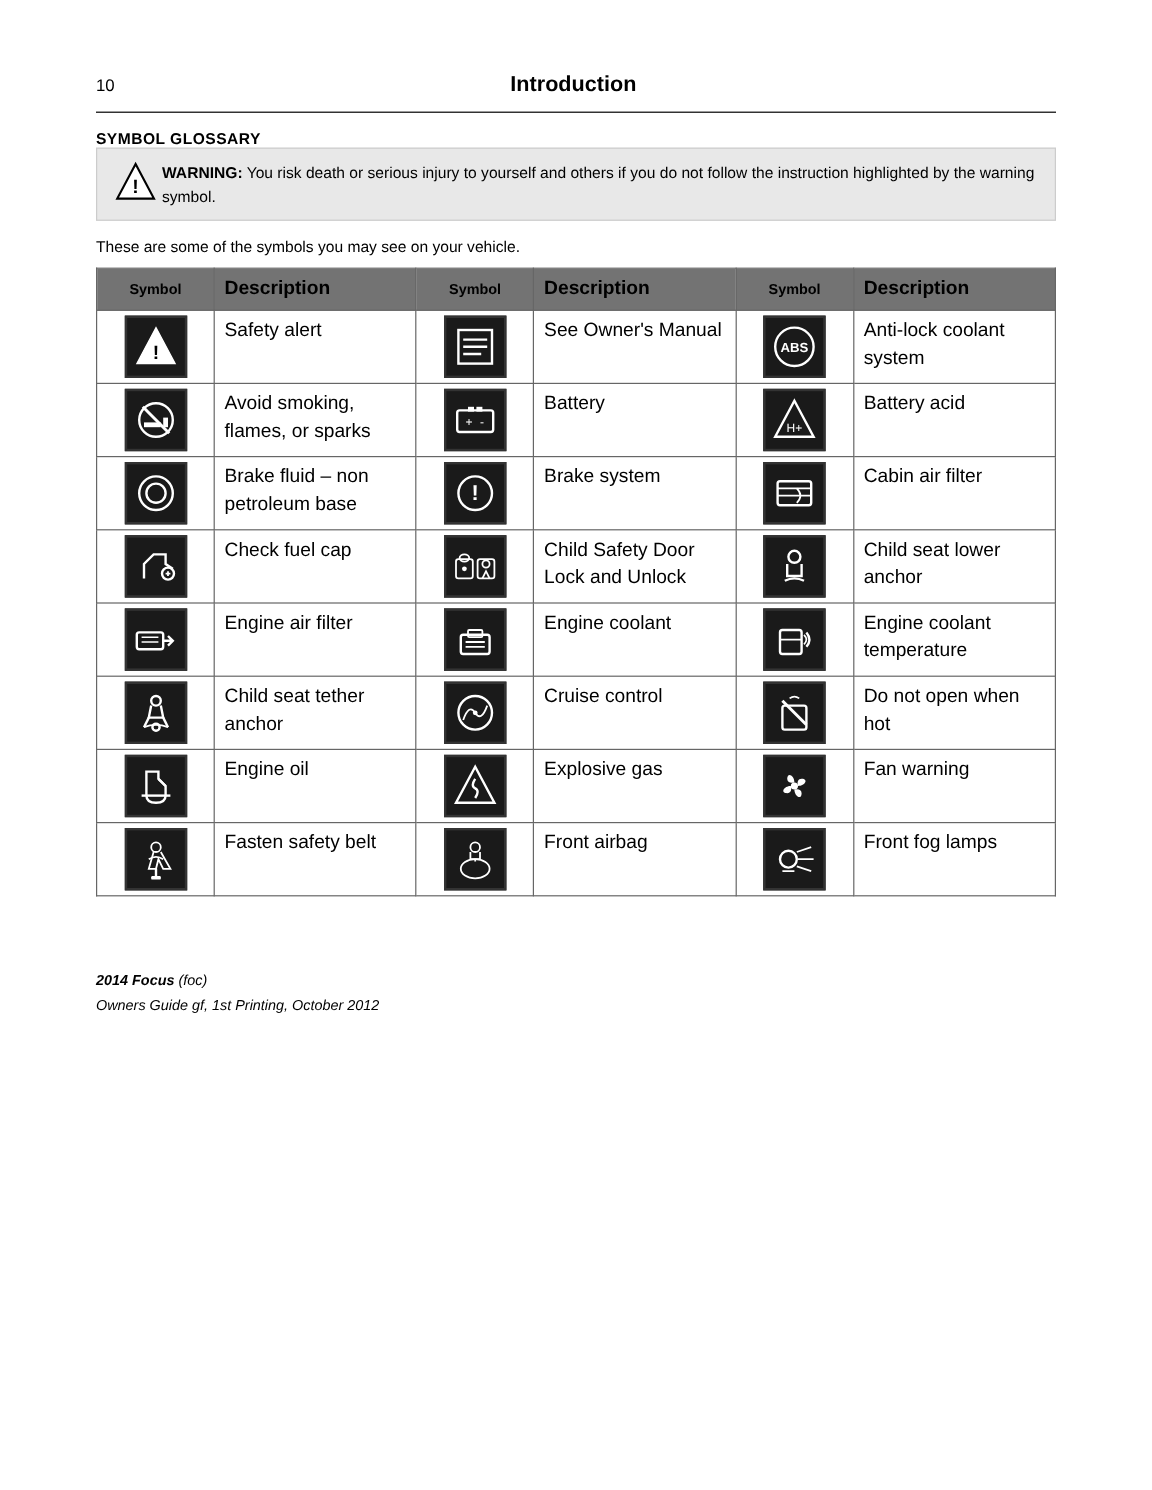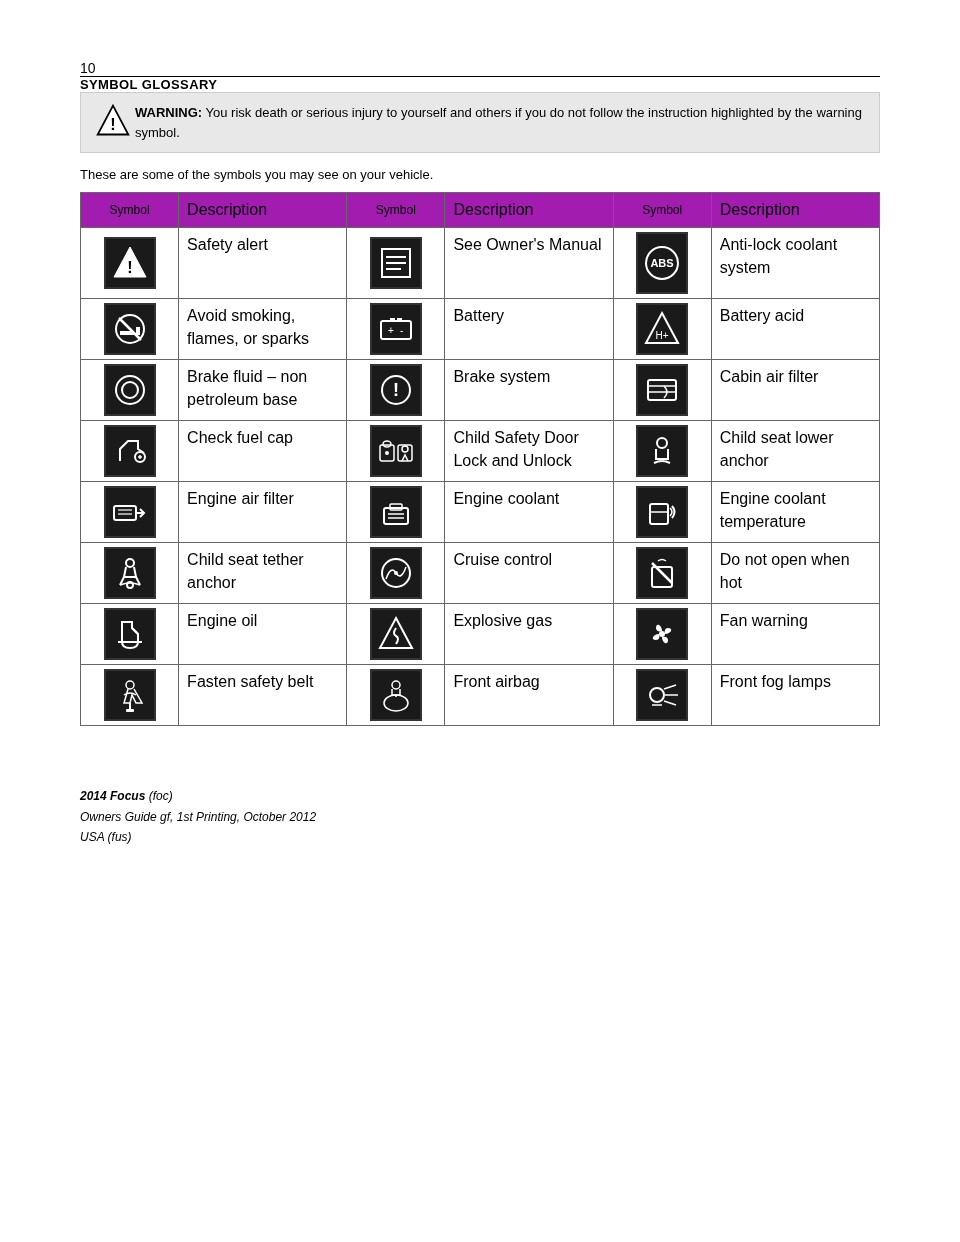--- a/index.html
+++ b/index.html
@@ -10,22 +10,22 @@
       color: #000;
       width: 960px;
       min-height: 1242px;
       padding: 60px 80px 40px 80px;
     }
     .page-header {
       display: flex;
       justify-content: space-between;
       align-items: center;
       border-bottom: 1.5px solid #000;
-      padding-bottom: 0;
-      margin-bottom: 0;
+      padding-bottom: 12px;
+      margin-bottom: 14px;
     }
     .page-number {
       font-size: 14px;
       font-weight: normal;
     }
     .page-title {
       font-size: 18px;
       font-weight: bold;
       flex: 1;
       text-align: center;
@@ -64,22 +64,22 @@
       width: 100%;
       border-collapse: collapse;
       font-size: 12px;
     }
     table th, table td {
       border: 1px solid #666;
       padding: 4px 6px;
       vertical-align: top;
     }
     table th {
-      background: #a21caf;
-      font-weight: normal;
+      background: #737373;
+      font-weight: bold;
       text-align: left;
       font-size: 12px;
     }
     .symbol-cell {
       width: 70px;
       text-align: center;
       vertical-align: middle;
       padding: 4px;
     }
     .desc-cell {
@@ -100,20 +100,21 @@
     }
     .footer-line-bold .car-model {
       font-weight: bold;
     }
   </style>
 </head>
 <body>
 
 <div class="page-header">
   <span class="page-number">10</span>
+  <span class="page-title">Introduction</span>
   <span style="width:20px"></span>
 </div>
 
 <div class="section-heading">SYMBOL GLOSSARY</div>
 
 <div class="warning-box">
   <div class="warning-icon">
     <svg viewBox="0 0 40 40" width="36" height="36">
       <polygon points="20,3 37,35 3,35" fill="#fff" stroke="#000" stroke-width="2"></polygon>
       <text x="20" y="30" text-anchor="middle" font-size="18" font-weight="bold" fill="#000">!</text>
@@ -155,21 +156,21 @@
           <svg viewBox="0 0 40 40" width="40" height="40">
             <rect x="6" y="6" width="28" height="28" fill="none" stroke="#fff" stroke-width="2"></rect>
             <line x1="10" y1="14" x2="30" y2="14" stroke="#fff" stroke-width="2"></line>
             <line x1="10" y1="20" x2="30" y2="20" stroke="#fff" stroke-width="2"></line>
             <line x1="10" y1="26" x2="25" y2="26" stroke="#fff" stroke-width="2"></line>
           </svg>
         </div>
       </td>
       <td class="desc-cell">See Owner's Manual</td>
       <td class="symbol-cell">
-        <div style="width:52px;height:62px;background:#1a1a1a;display:inline-flex;align-items:center;justify-content:center;border:2px solid #333;">
+        <div style="width:52px;height:52px;background:#1a1a1a;display:inline-flex;align-items:center;justify-content:center;border:2px solid #333;">
           <svg viewBox="0 0 40 40" width="40" height="40">
             <circle cx="20" cy="20" r="16" fill="none" stroke="#fff" stroke-width="2"></circle>
             <text x="20" y="24" text-anchor="middle" font-size="11" font-weight="bold" fill="#fff">ABS</text>
           </svg>
         </div>
       </td>
       <td class="desc-cell">Anti-lock coolant system</td>
     </tr>
 
     <tr>
@@ -421,17 +422,13 @@
     </tr>
   </tbody>
 </table>
 
 <div class="page-footer">
   <div class="footer-line-bold">
     <span class="car-model">2014 Focus</span>
     <span> <em>(foc)</em></span>
   </div>
   <div>Owners Guide gf, 1st Printing, October 2012</div>
-  <div>
-    <span>USA</span>
-    <span> <em>(fus)</em></span>
-  </div>
 </div>
 
 </body></html>

